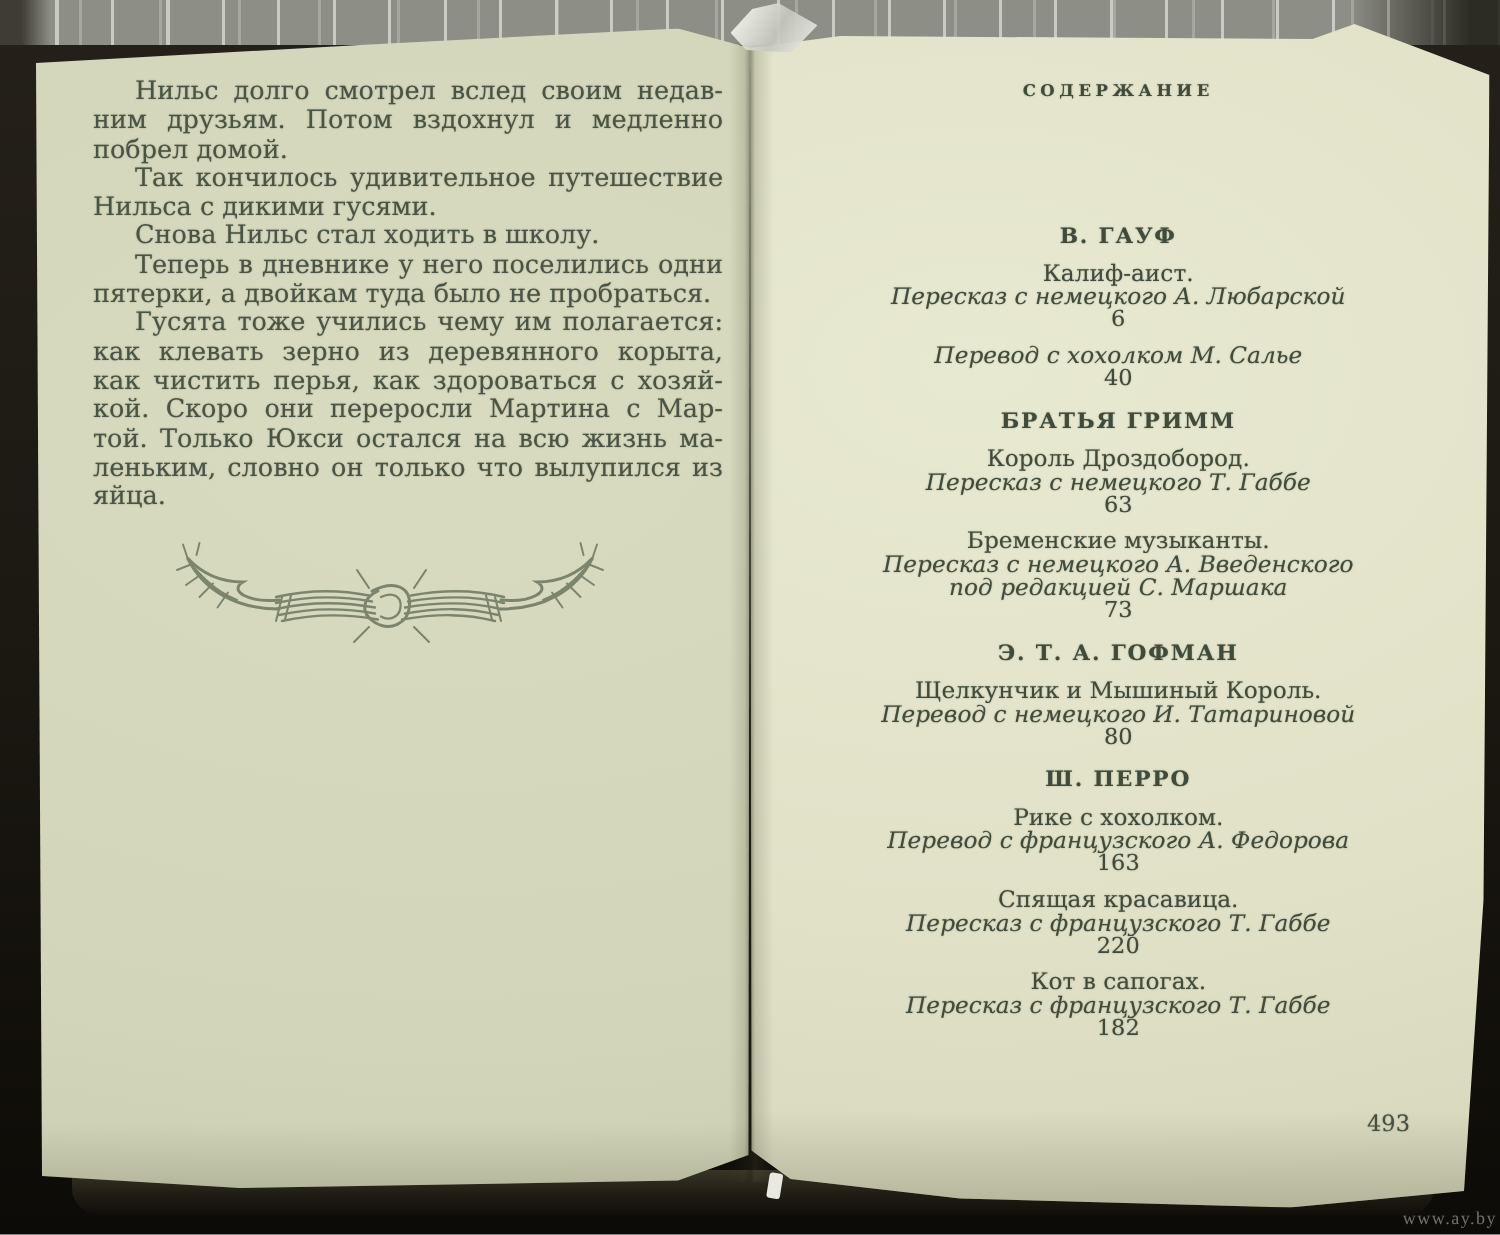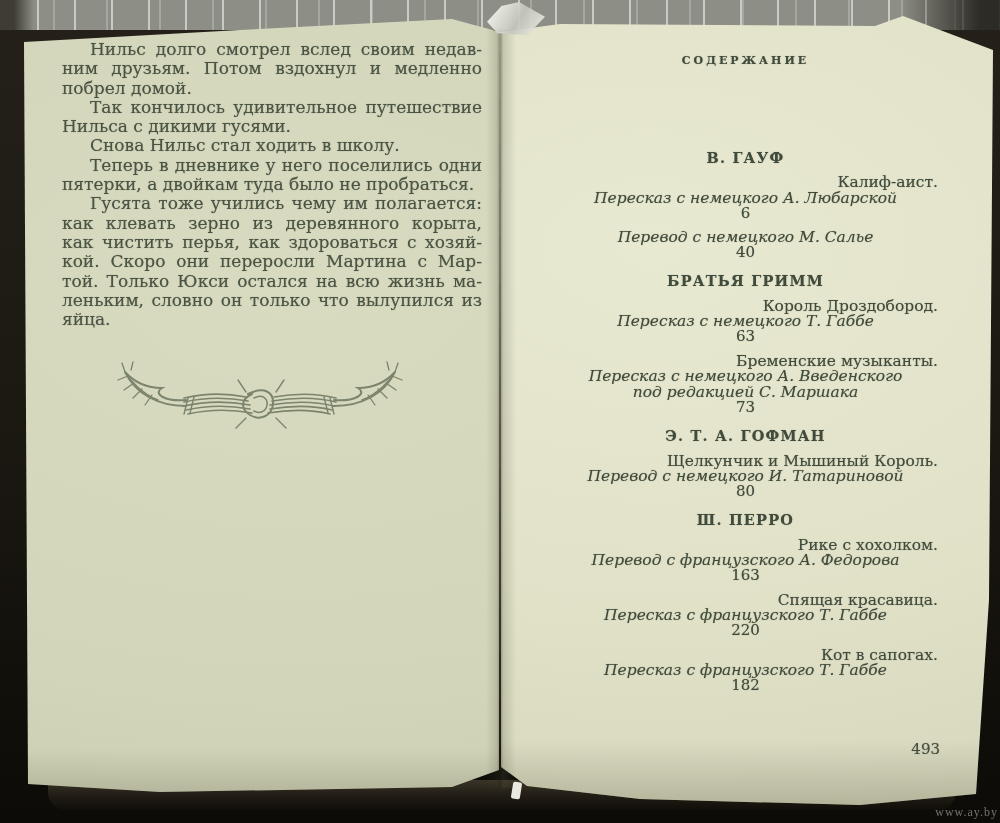--- a/index.html
+++ b/index.html
@@ -53,21 +53,21 @@
     background:linear-gradient(120deg,#f3f3eb 15%,#c5c7bd 55%,#e7e8e0 90%);
     opacity:.92;
   }
   .paper-scrap{
     position:absolute;left:512px;top:782px;width:9px;height:17px;
     background:#e9e9df;border-radius:2px;transform:rotate(9deg);
   }
 
   
   .left-text{
-    position:absolute;left:62px;top:40px;width:420px;
+    position:absolute;left:62px;top:52px;width:420px;
     color:#4a5444;font-size:17px;
     text-shadow:0 0 1px rgba(74,84,68,.55);
   }
   .body-line{
     height:19.3px;line-height:19.3px;
     text-align:justify;text-align-last:justify;
   }
   .body-line.indent{text-indent:28px;}
   .body-line.para-end{text-align-last:left;}
 
@@ -77,21 +77,21 @@
   .toc{
     position:absolute;left:553px;top:50px;width:385px;
     text-align:center;color:#414b3c;
     text-shadow:0 0 1px rgba(65,75,60,.5);
     transform:scaleY(.98);transform-origin:top center;
   }
   .toc-title{font-size:11px;font-weight:bold;letter-spacing:3px;height:22px;line-height:22px;}
   .toc-title-gap{height:66px;}
   .toc-author{font-size:14.5px;font-weight:bold;letter-spacing:1.2px;height:16px;line-height:16px;padding-top:14px;}
   .toc-entry{padding-top:9px;}
-  .toc-entry-title{font-size:15.5px;height:16px;line-height:16px;text-align:right;}
+  .toc-entry-title{font-size:15.5px;height:16px;line-height:16px;}
   .toc-credit-line{font-style:italic;font-size:15.5px;height:16px;line-height:16px;}
   .toc-page-num{font-size:15px;height:15px;line-height:15px;}
 
   .folio{
     position:absolute;left:860px;top:740px;width:80px;
     text-align:right;font-size:15px;color:#474f40;
     text-shadow:0 0 1px rgba(71,79,64,.5);
   }
 
   .watermark{
@@ -158,21 +158,21 @@
       <div class="toc-title">СОДЕРЖАНИЕ</div>
       <div class="toc-title-gap"></div>
       <div id="toc-body">
           <div class="toc-author">В. ГАУФ</div>
           <div class="toc-entry">
             <div class="toc-entry-title">Калиф-аист.</div>
             <div class="toc-credit-line">Пересказ с немецкого А. Любарской</div>
             <div class="toc-page-num">6</div>
           </div>
           <div class="toc-entry">
-            <div class="toc-credit-line">Перевод с немецкого М. Салье</div>
+            <div class="toc-credit-line">Перевод с хохолком М. Салье</div>
             <div class="toc-page-num">40</div>
           </div>
           <div class="toc-author">БРАТЬЯ ГРИММ</div>
           <div class="toc-entry">
             <div class="toc-entry-title">Король Дроздобород.</div>
             <div class="toc-credit-line">Пересказ с немецкого Т. Габбе</div>
             <div class="toc-page-num">63</div>
           </div>
           <div class="toc-entry">
             <div class="toc-entry-title">Бременские музыканты.</div>

